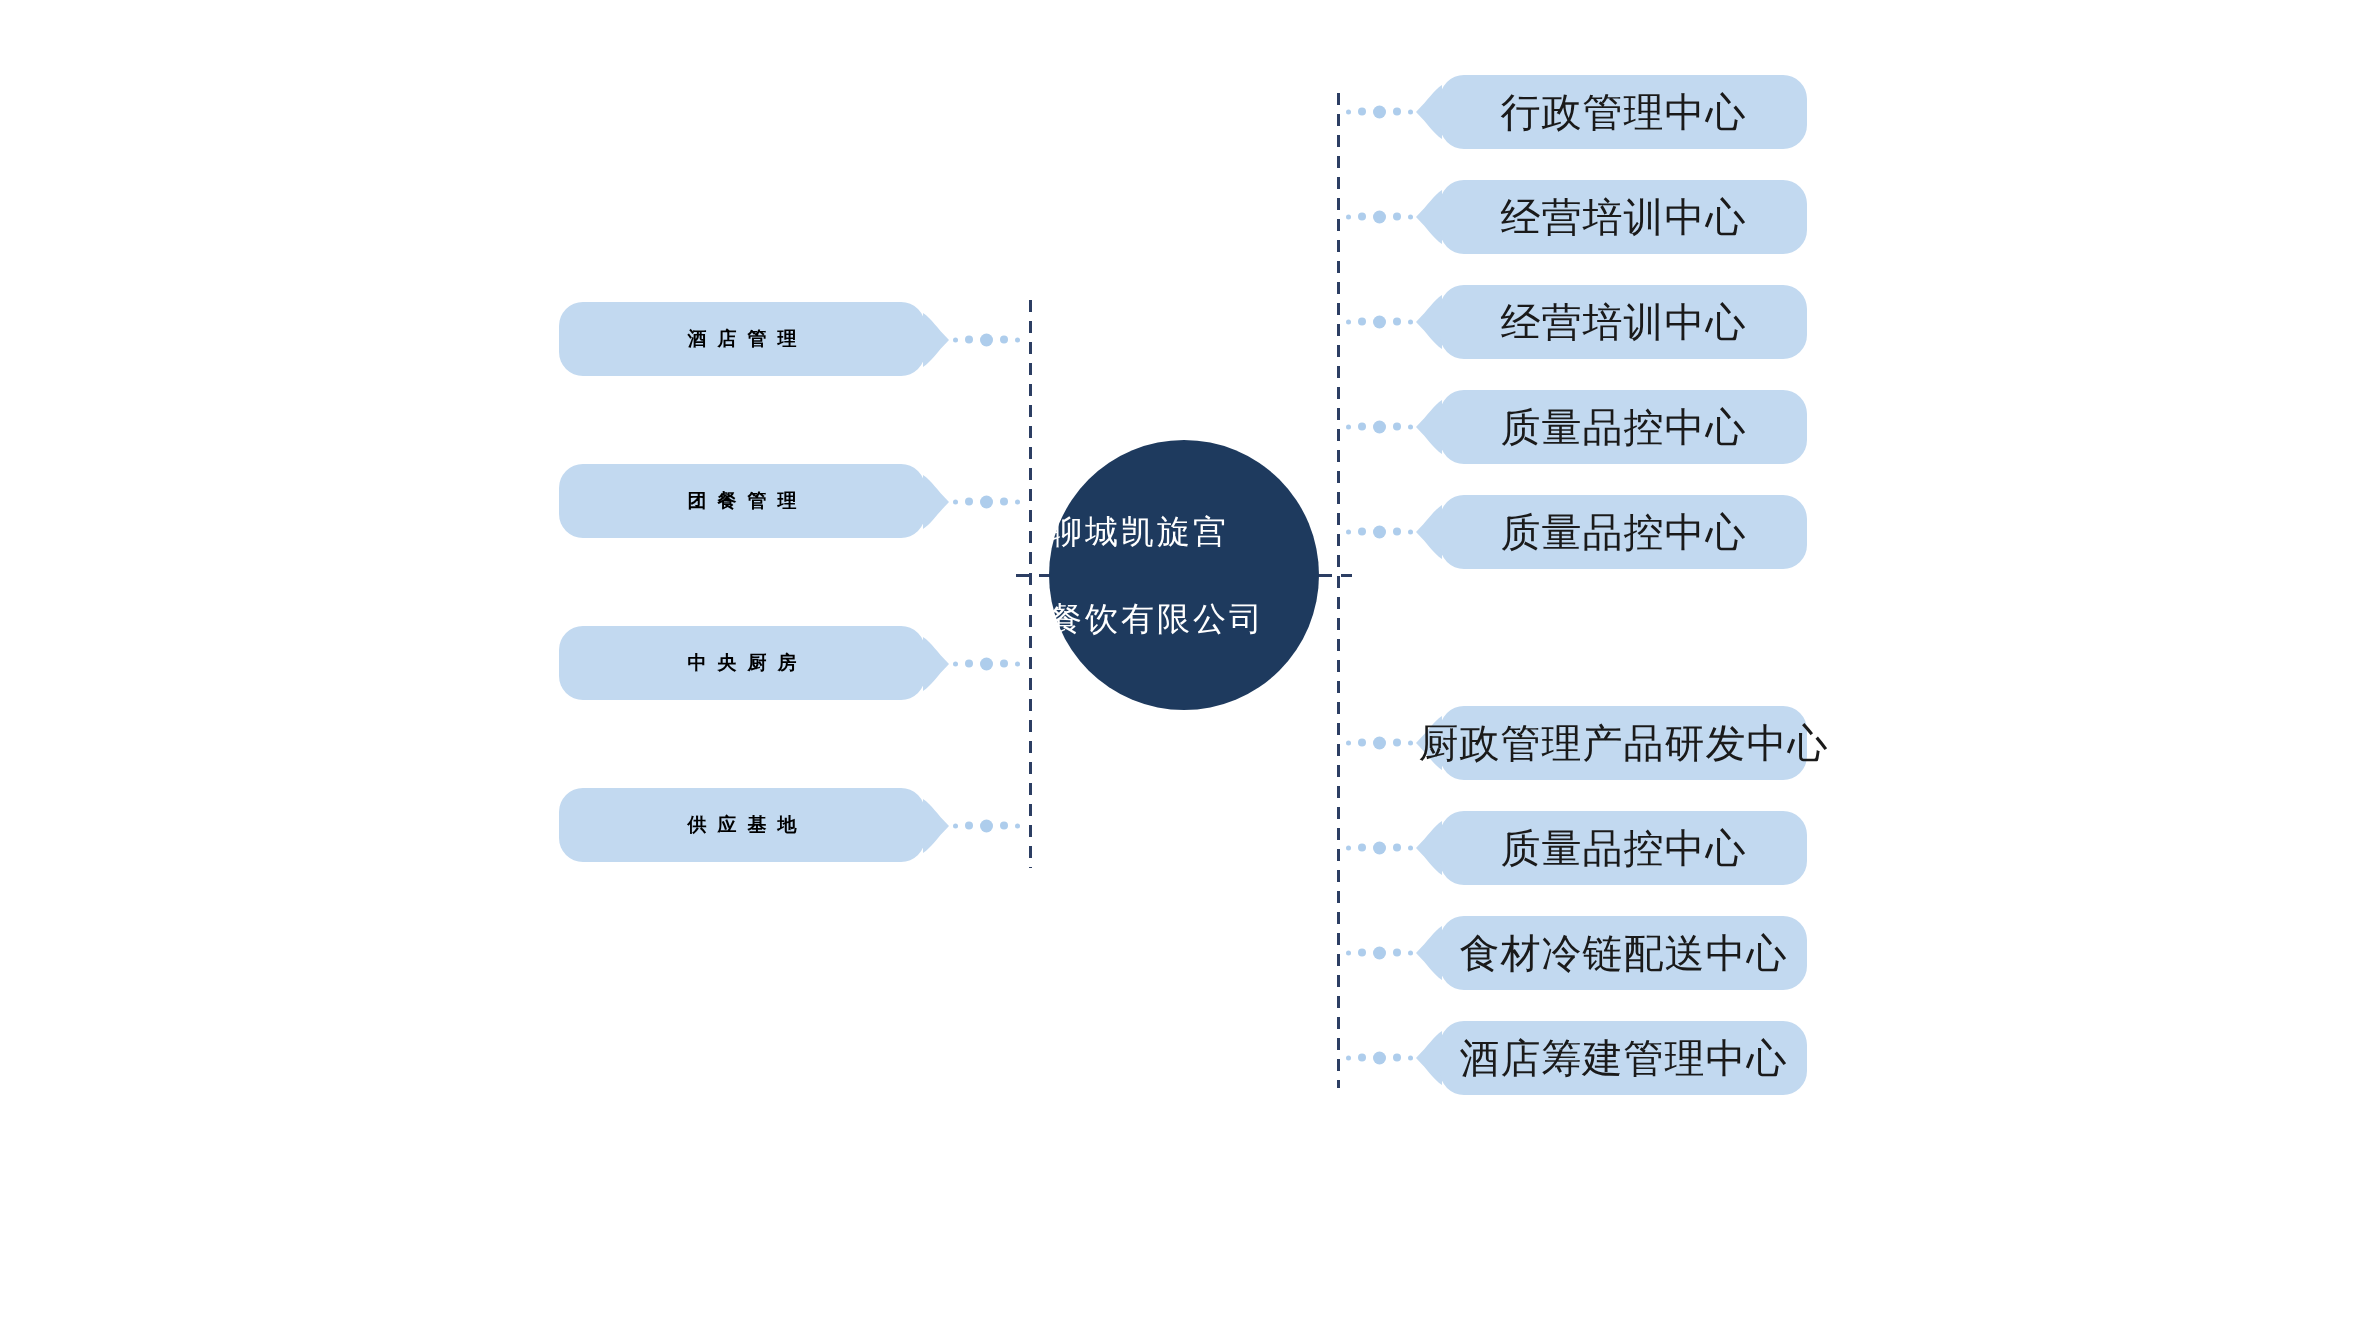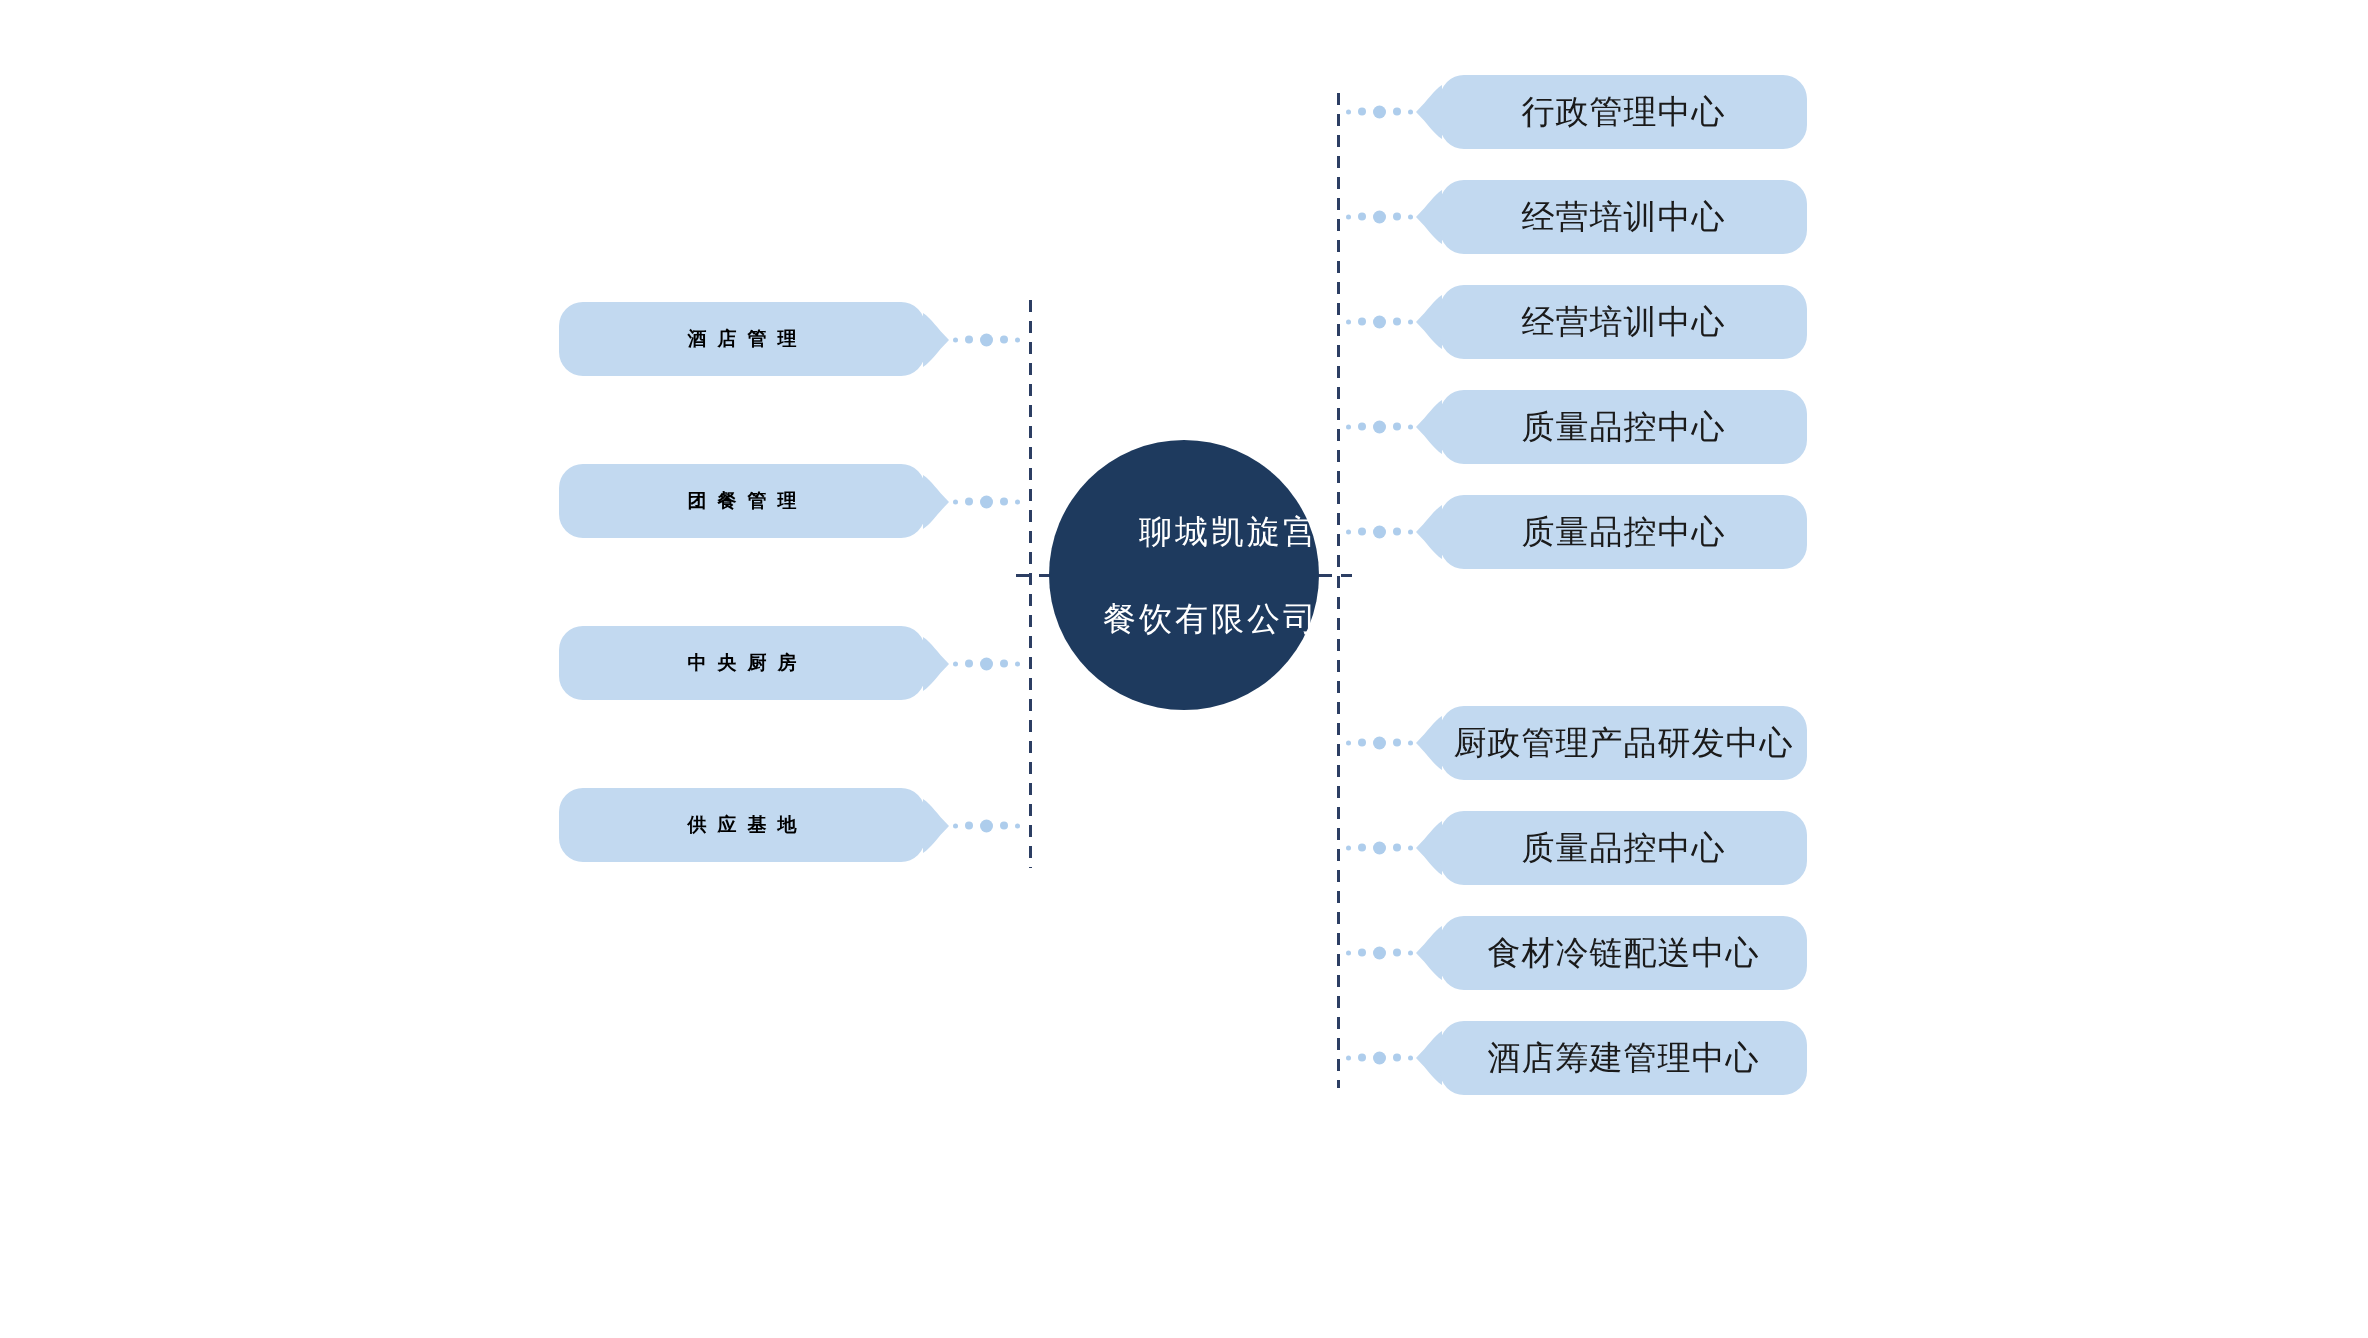--- a/index.html
+++ b/index.html
@@ -30,21 +30,21 @@
     position:absolute;height:3px;top:574px;
     background:repeating-linear-gradient(to right,var(--line) 0 14px,transparent 14px 23px);
   }
   .h-dash-left{left:1016px;width:34px;}
   .h-dash-right{left:1318px;width:34px;}
 
   
   .center-node{
     position:absolute;left:1049px;top:440px;width:270px;height:270px;
     border-radius:50%;background:var(--center-fill);
-    display:flex;flex-direction:column;align-items:flex-end;justify-content:center;
+    display:flex;flex-direction:column;align-items:flex-start;justify-content:center;
     color:var(--center-text);font-size:33px;letter-spacing:3px;line-height:1.55;
     text-align:center;
     gap:36px;
   }
 
   
   .row{position:absolute;height:75px;}
   .row-left{left:559px;width:468px;}
   .row-right{left:1344px;width:464px;}
 
@@ -56,21 +56,21 @@
   .row-left  .pill{left:0;width:366px;}
   .row-right .pill{left:96px;top:1px;width:367px;}
 
   .label-left{
     font-family:"Liberation Serif","DejaVu Serif",serif;
     font-weight:700;font-size:19px;color:#000000;
     letter-spacing:11px;padding-left:11px;white-space:nowrap;
   }
   .label-right{
     font-family:"Liberation Sans","DejaVu Sans",sans-serif;
-    font-size:33px;color:var(--branch-text);
+    font-size:40px;color:var(--branch-text);
     letter-spacing:1px;white-space:nowrap;
   }
 
   .tail{position:absolute;top:50%;transform:translateY(-50%);line-height:0;}
   .row-left  .tail{left:364px;}
   .row-right .tail{left:72px;}
   .tail path{fill:var(--branch-fill);}
 
   .dots{
     position:absolute;top:50%;transform:translateY(-50%);

